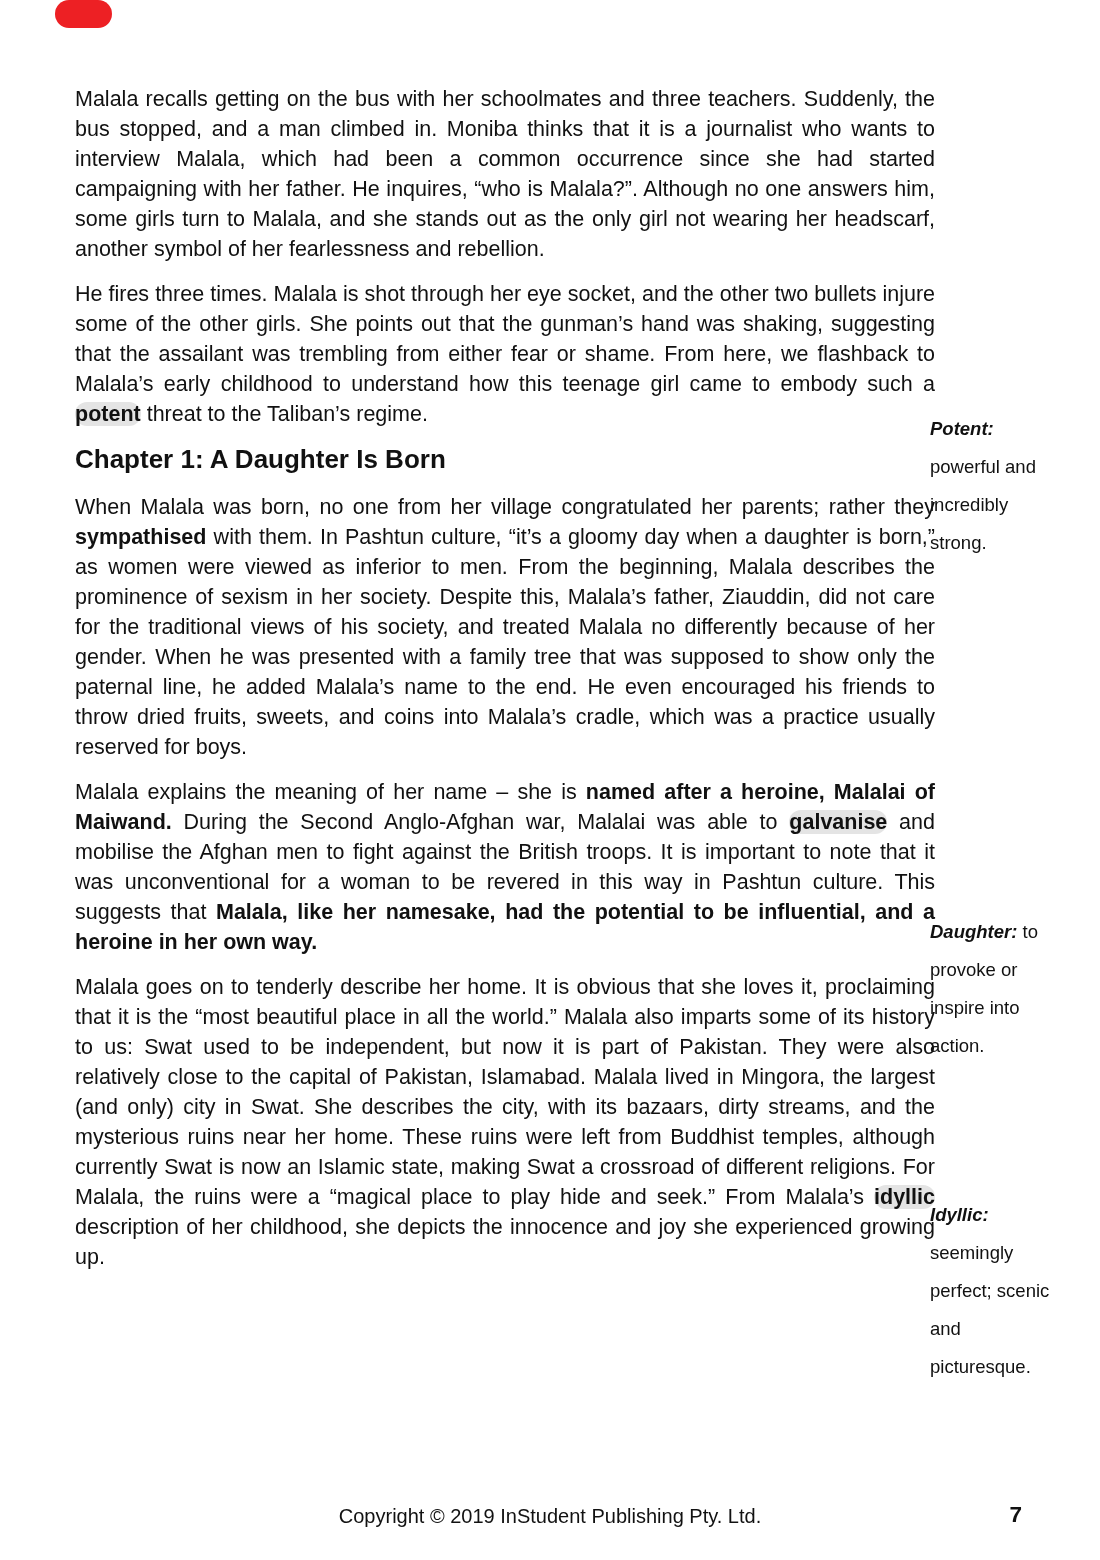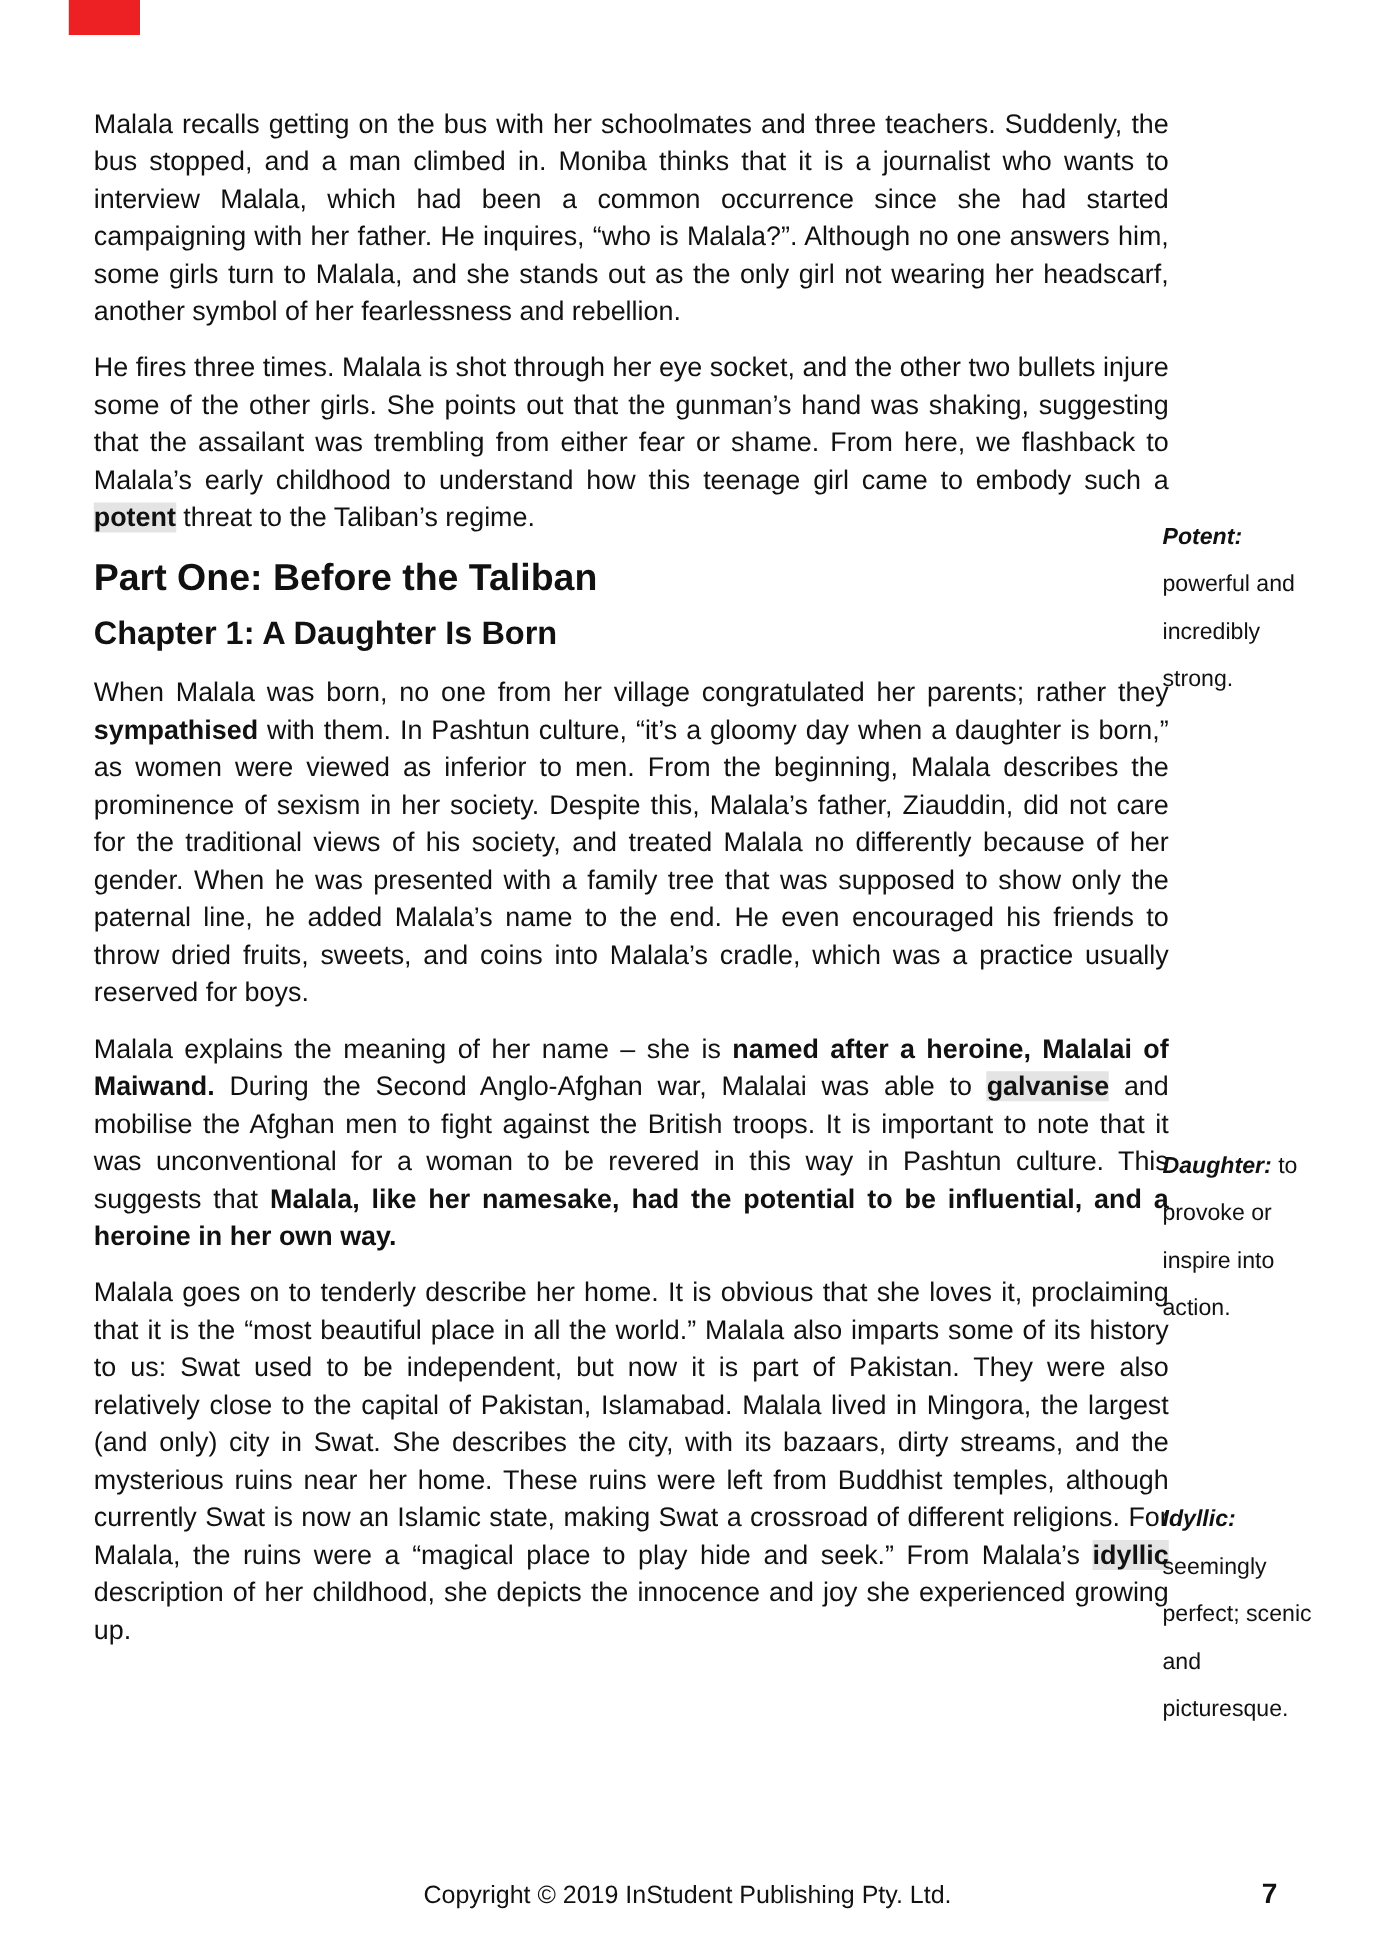--- a/index.html
+++ b/index.html
@@ -1,15 +1,15 @@
 <!DOCTYPE html>
 <html style="--hl: #e4e4e4;"><head>
 <meta charset="utf-8">
 <style>
-  * { margin: 0; padding: 0; box-sizing: border-box; }
+  * { margin: 0; padding: 0; box-sizing: border-box; border-radius: 32px; }
   html, body { background: #ffffff; }
   .page {
     position: relative;
     width: 1100px;
     height: 1560px;
     background: #ffffff;
     font-family: "Liberation Sans", "DejaVu Sans", sans-serif;
     color: #111111;
     overflow: hidden;
   }
@@ -75,21 +75,20 @@
 </head>
 <body>
 
 <div class="page">
 
   <div class="corner-mark" style="background: rgb(237, 32, 36);"></div>
 
   <main class="main-column">
     <p><span>Malala recalls getting on the bus with her schoolmates and three teachers. Suddenly, the bus stopped, and a man climbed in. Moniba thinks that it is a journalist who wants to interview Malala, which had been a common occurrence since she had started campaigning with her father. He inquires, “who is Malala?”. Although no one answers him, some girls turn to Malala, and she stands out as the only girl not wearing her headscarf, another symbol of her fearlessness and rebellion.</span></p>
     <p><span>He fires three times. Malala is shot through her eye socket, and the other two bullets injure some of the other girls. She points out that the gunman’s hand was shaking, suggesting that the assailant was trembling from either fear or shame. From here, we flashback to Malala’s early childhood to understand how this teenage girl came to embody such a </span><span class="bold highlight">potent</span><span> threat to the Taliban’s regime.</span></p>
-    <h1>Part One: Before the Taliban</h1>
     <h2>Chapter 1: A Daughter Is Born</h2>
     <p><span>When Malala was born, no one from her village congratulated her parents; rather they </span><span class="bold">sympathised</span><span> with them. In Pashtun culture, “it’s a gloomy day when a daughter is born,” as women were viewed as inferior to men. From the beginning, Malala describes the prominence of sexism in her society. Despite this, Malala’s father, Ziauddin, did not care for the traditional views of his society, and treated Malala no differently because of her gender. When he was presented with a family tree that was supposed to show only the paternal line, he added Malala’s name to the end. He even encouraged his friends to throw dried fruits, sweets, and coins into Malala’s cradle, which was a practice usually reserved for boys.</span></p>
     <p><span>Malala explains the meaning of her name – she is </span><span class="bold">named after a heroine, Malalai of Maiwand.</span><span> During the Second Anglo-Afghan war, Malalai was able to </span><span class="bold highlight">galvanise</span><span> and mobilise the Afghan men to fight against the British troops. It is important to note that it was unconventional for a woman to be revered in this way in Pashtun culture. This suggests that </span><span class="bold">Malala, like her namesake, had the potential to be influential, and a heroine in her own way.</span></p>
     <p><span>Malala goes on to tenderly describe her home. It is obvious that she loves it, proclaiming that it is the “most beautiful place in all the world.” Malala also imparts some of its history to us: Swat used to be independent, but now it is part of Pakistan. They were also relatively close to the capital of Pakistan, Islamabad. Malala lived in Mingora, the largest (and only) city in Swat. She describes the city, with its bazaars, dirty streams, and the mysterious ruins near her home. These ruins were left from Buddhist temples, although currently Swat is now an Islamic state, making Swat a crossroad of different religions. For Malala, the ruins were a “magical place to play hide and seek.” From Malala’s </span><span class="bold highlight">idyllic</span><span> description of her childhood, she depicts the innocence and joy she experienced growing up.</span></p>
   </main>
 
   <aside>
     <div class="note" style="top: 410px;">
       <span class="note-term">Potent:</span>
       <span>powerful and incredibly strong.</span>

